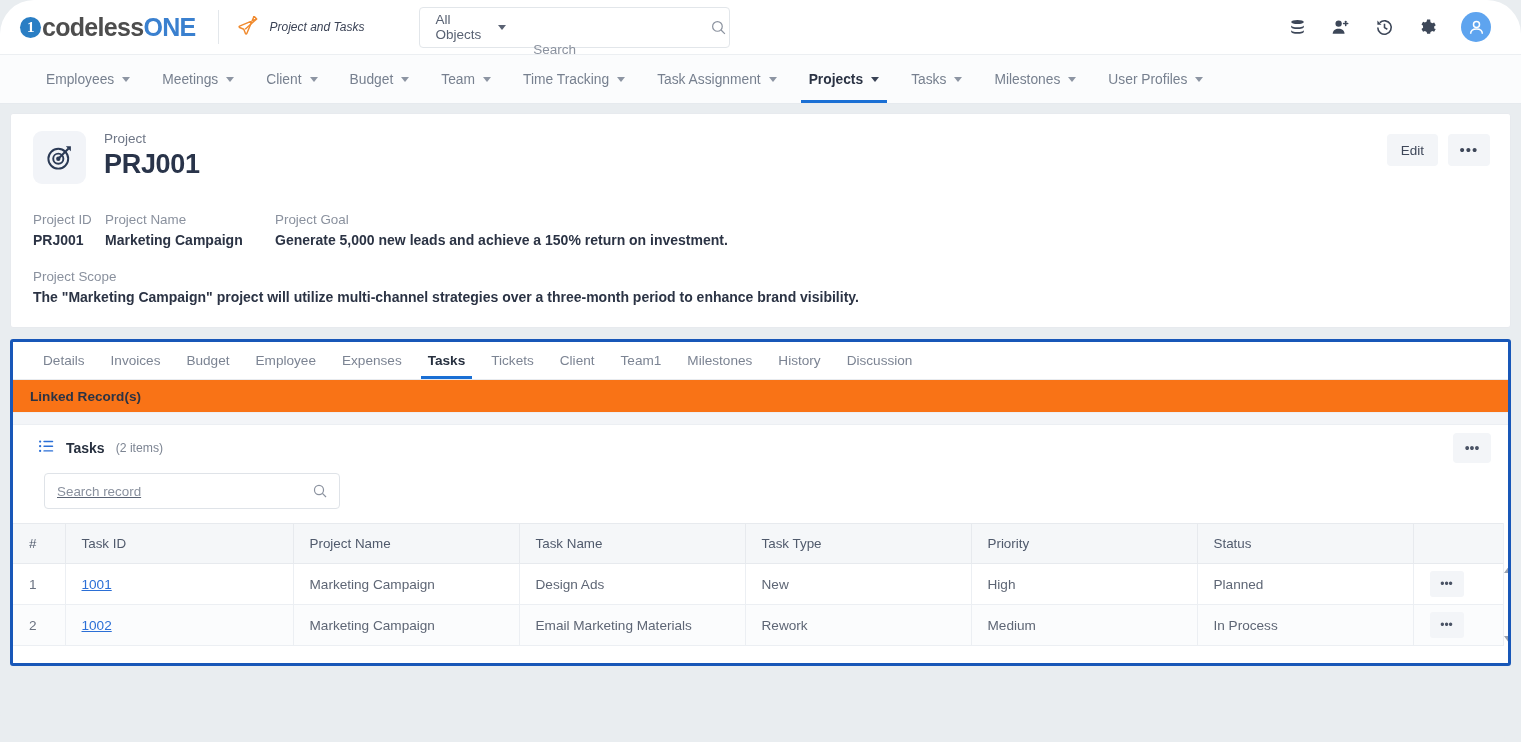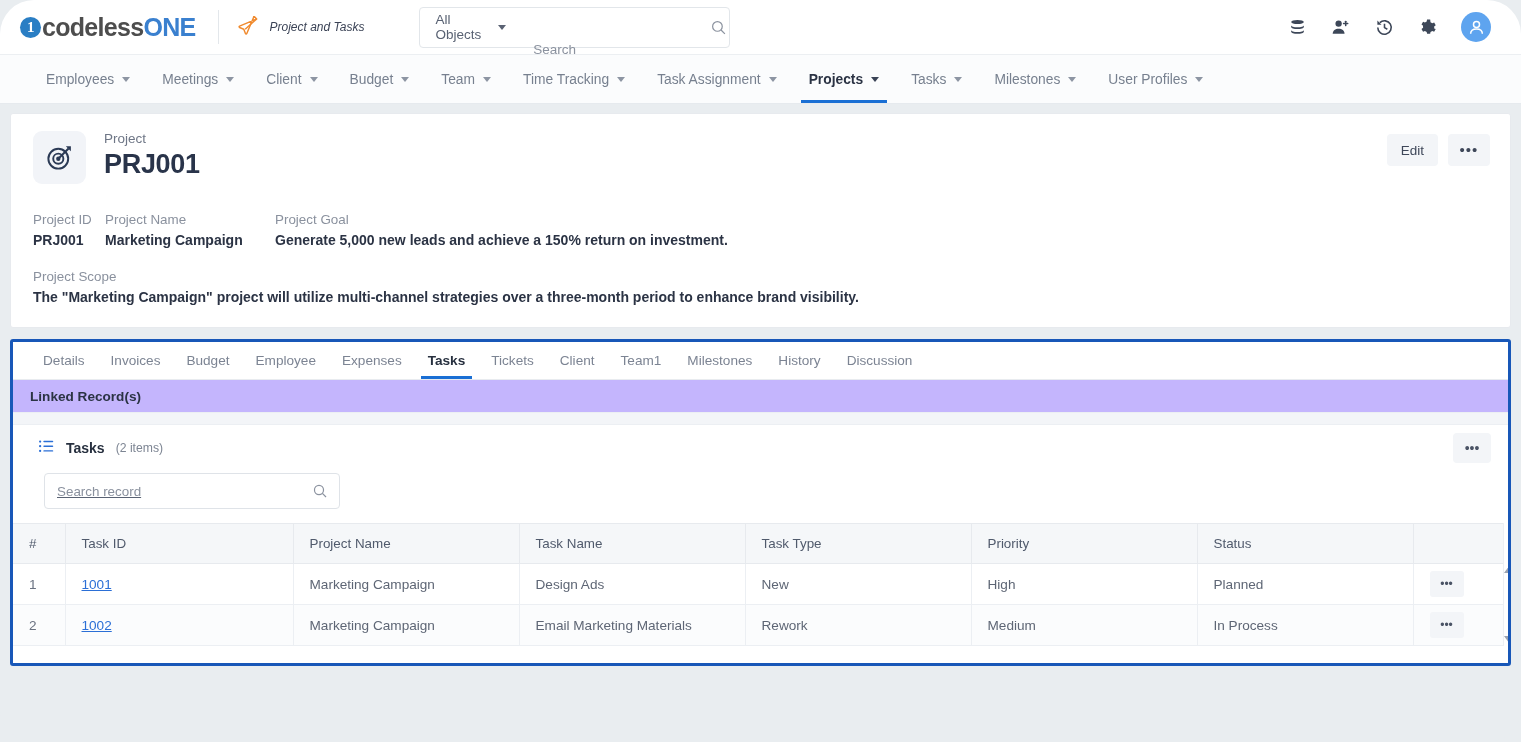--- a/index.html
+++ b/index.html
@@ -265,21 +265,21 @@
   }
 
   .linked-bar {
     height: 32px;
     display: flex;
     align-items: center;
     padding-left: 17px;
     font-size: 13.6px;
     color: #2b3344;
     font-weight: bold;
-    background: #c4b5fd;
+    background: #f97316;
   }
   .band {
     height: 13px;
     background: #f3f5f8;
     border-top: 1px solid #eceff3;
     border-bottom: 1px solid #eceff3;
   }
 
   .list-header {
     height: 46px;

